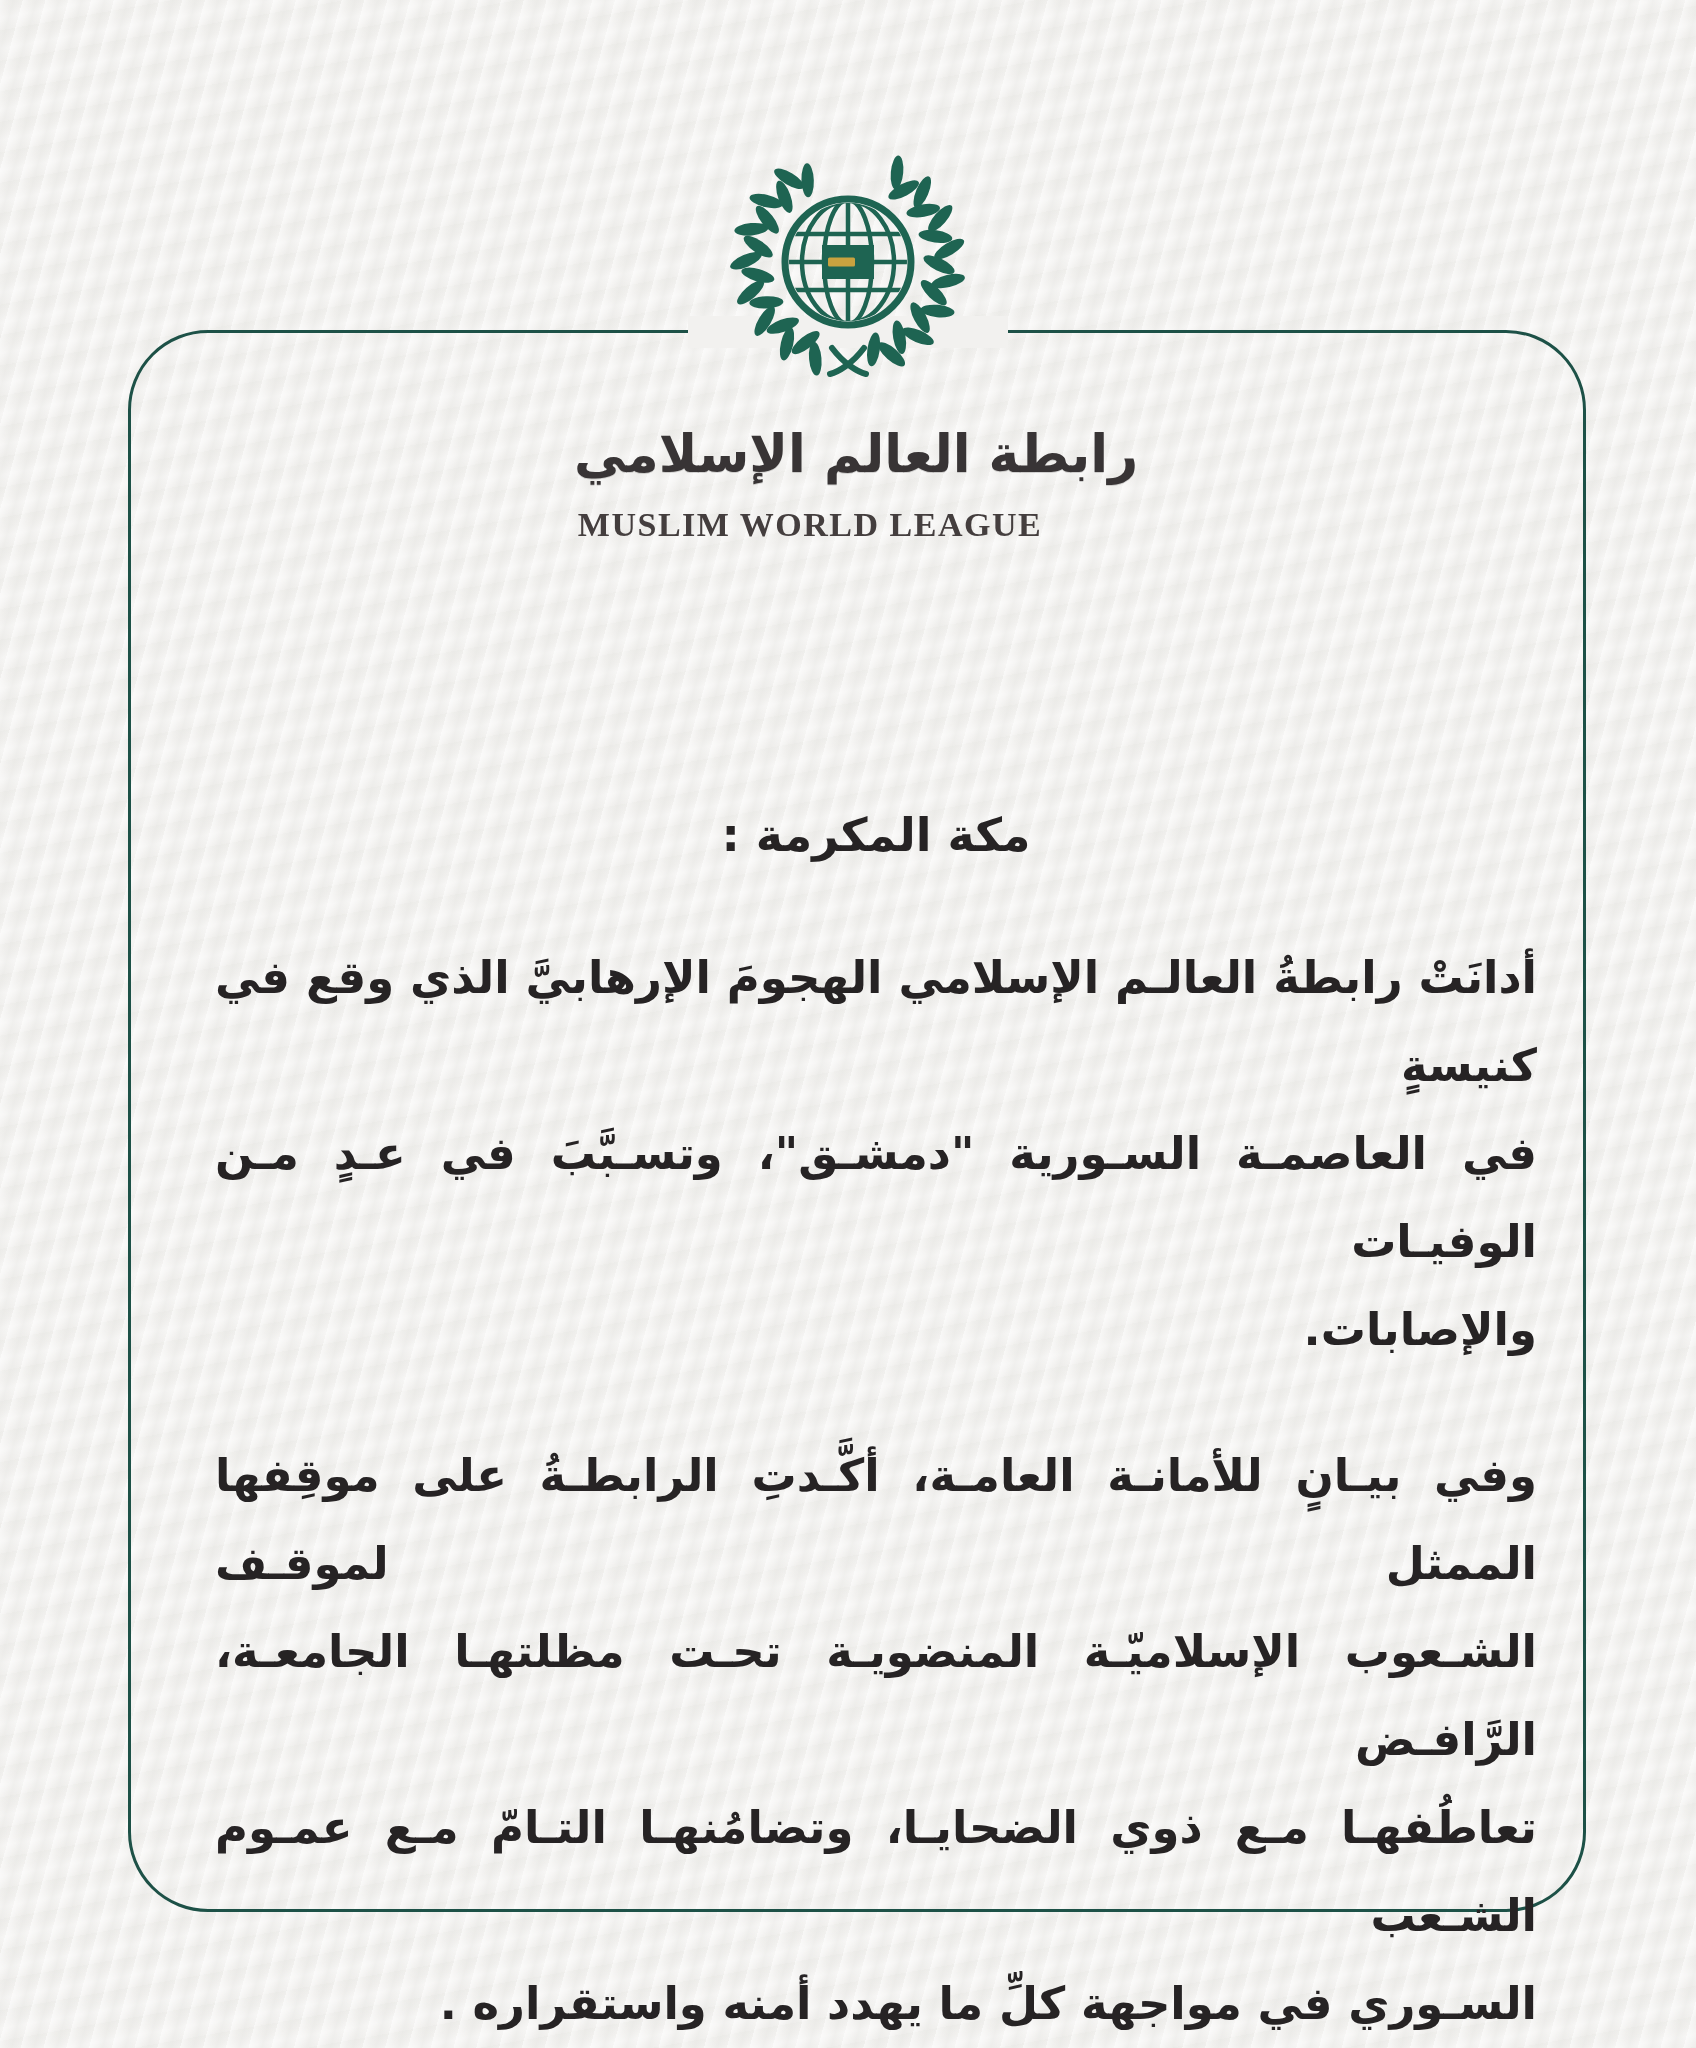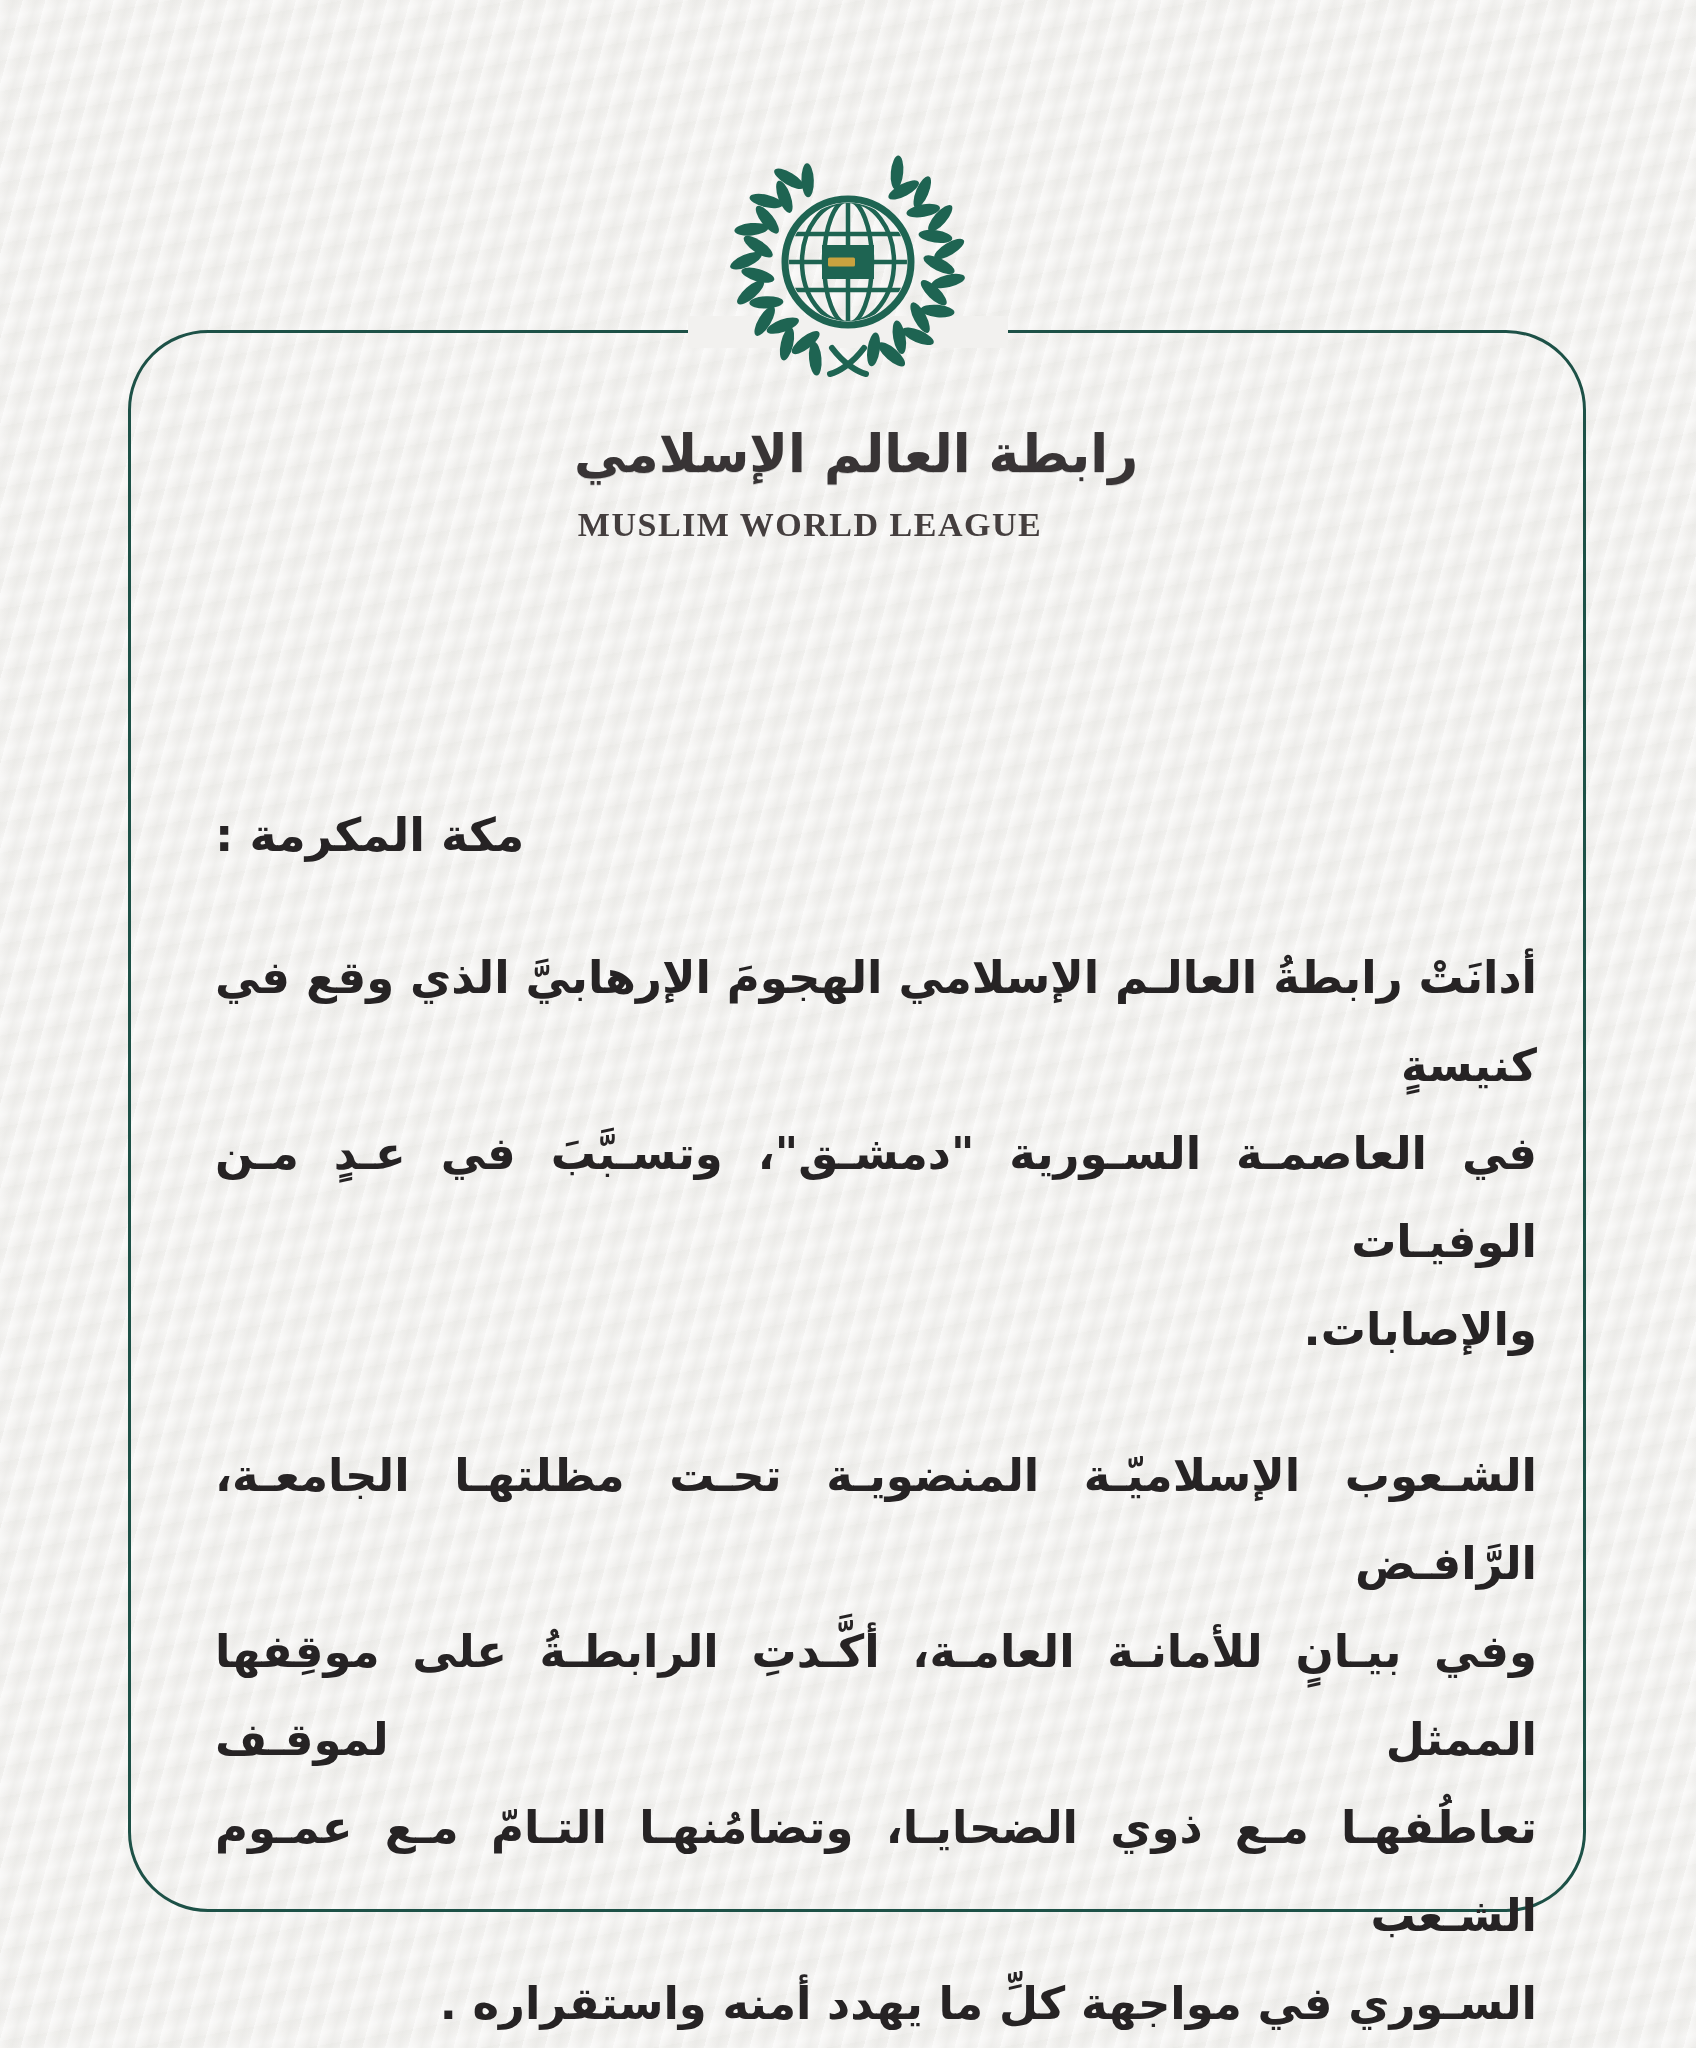--- a/index.html
+++ b/index.html
@@ -68,21 +68,21 @@
     font-weight:bold;font-size:54px;line-height:1;
     direction:rtl;padding-bottom:14px;
   }
   .content{
     position:absolute;left:215px;top:798px;width:1322px;
     direction:rtl;z-index:3;
     color:var(--ink);
   }
   .location{
     font-size:46px;font-weight:bold;line-height:74px;
-    text-align:left;
+    text-align:center;
     margin-bottom:62px;
     color:var(--ink);
   }
   .para{margin-bottom:58px;}
   .para:last-child{margin-bottom:0;}
   .ln{
     display:block;
     font-size:45px;font-weight:bold;line-height:88px;
     white-space:nowrap;
   }
@@ -157,21 +157,21 @@
   <main class="content">
     <div class="location">مكة المكرمة :</div>
 
     <div class="para">
       <span class="ln just">أدانَتْ رابطةُ العالـم الإسلامي الهجومَ الإرهابيَّ الذي وقع في كنيسةٍ</span>
       <span class="ln just">في العاصمـة السـورية "دمشـق"، وتسـبَّبَ في عـدٍ مـن الوفيـات</span>
       <span class="ln last">والإصابات.</span>
     </div>
 
     <div class="para">
+      <span class="ln just">وفي بيـانٍ للأمانـة العامـة، أكَّـدتِ الرابطـةُ على موقِفها الممثل لموقـف</span>
       <span class="ln just">الشـعوب الإسلاميّـة المنضويـة تحـت مظلتهـا الجامعـة، الرَّافـض</span>
-      <span class="ln just">وفي بيـانٍ للأمانـة العامـة، أكَّـدتِ الرابطـةُ على موقِفها الممثل لموقـف</span>
       <span class="ln just">تعاطُفهـا مـع ذوي الضحايـا، وتضامُنهـا التـامّ مـع عمـوم الشـعب</span>
       <span class="ln last">السـوري في مواجهة كلِّ ما يهدد أمنه واستقراره .</span>
     </div>
 
   </main>
 
 </div>
 
 </body></html>

